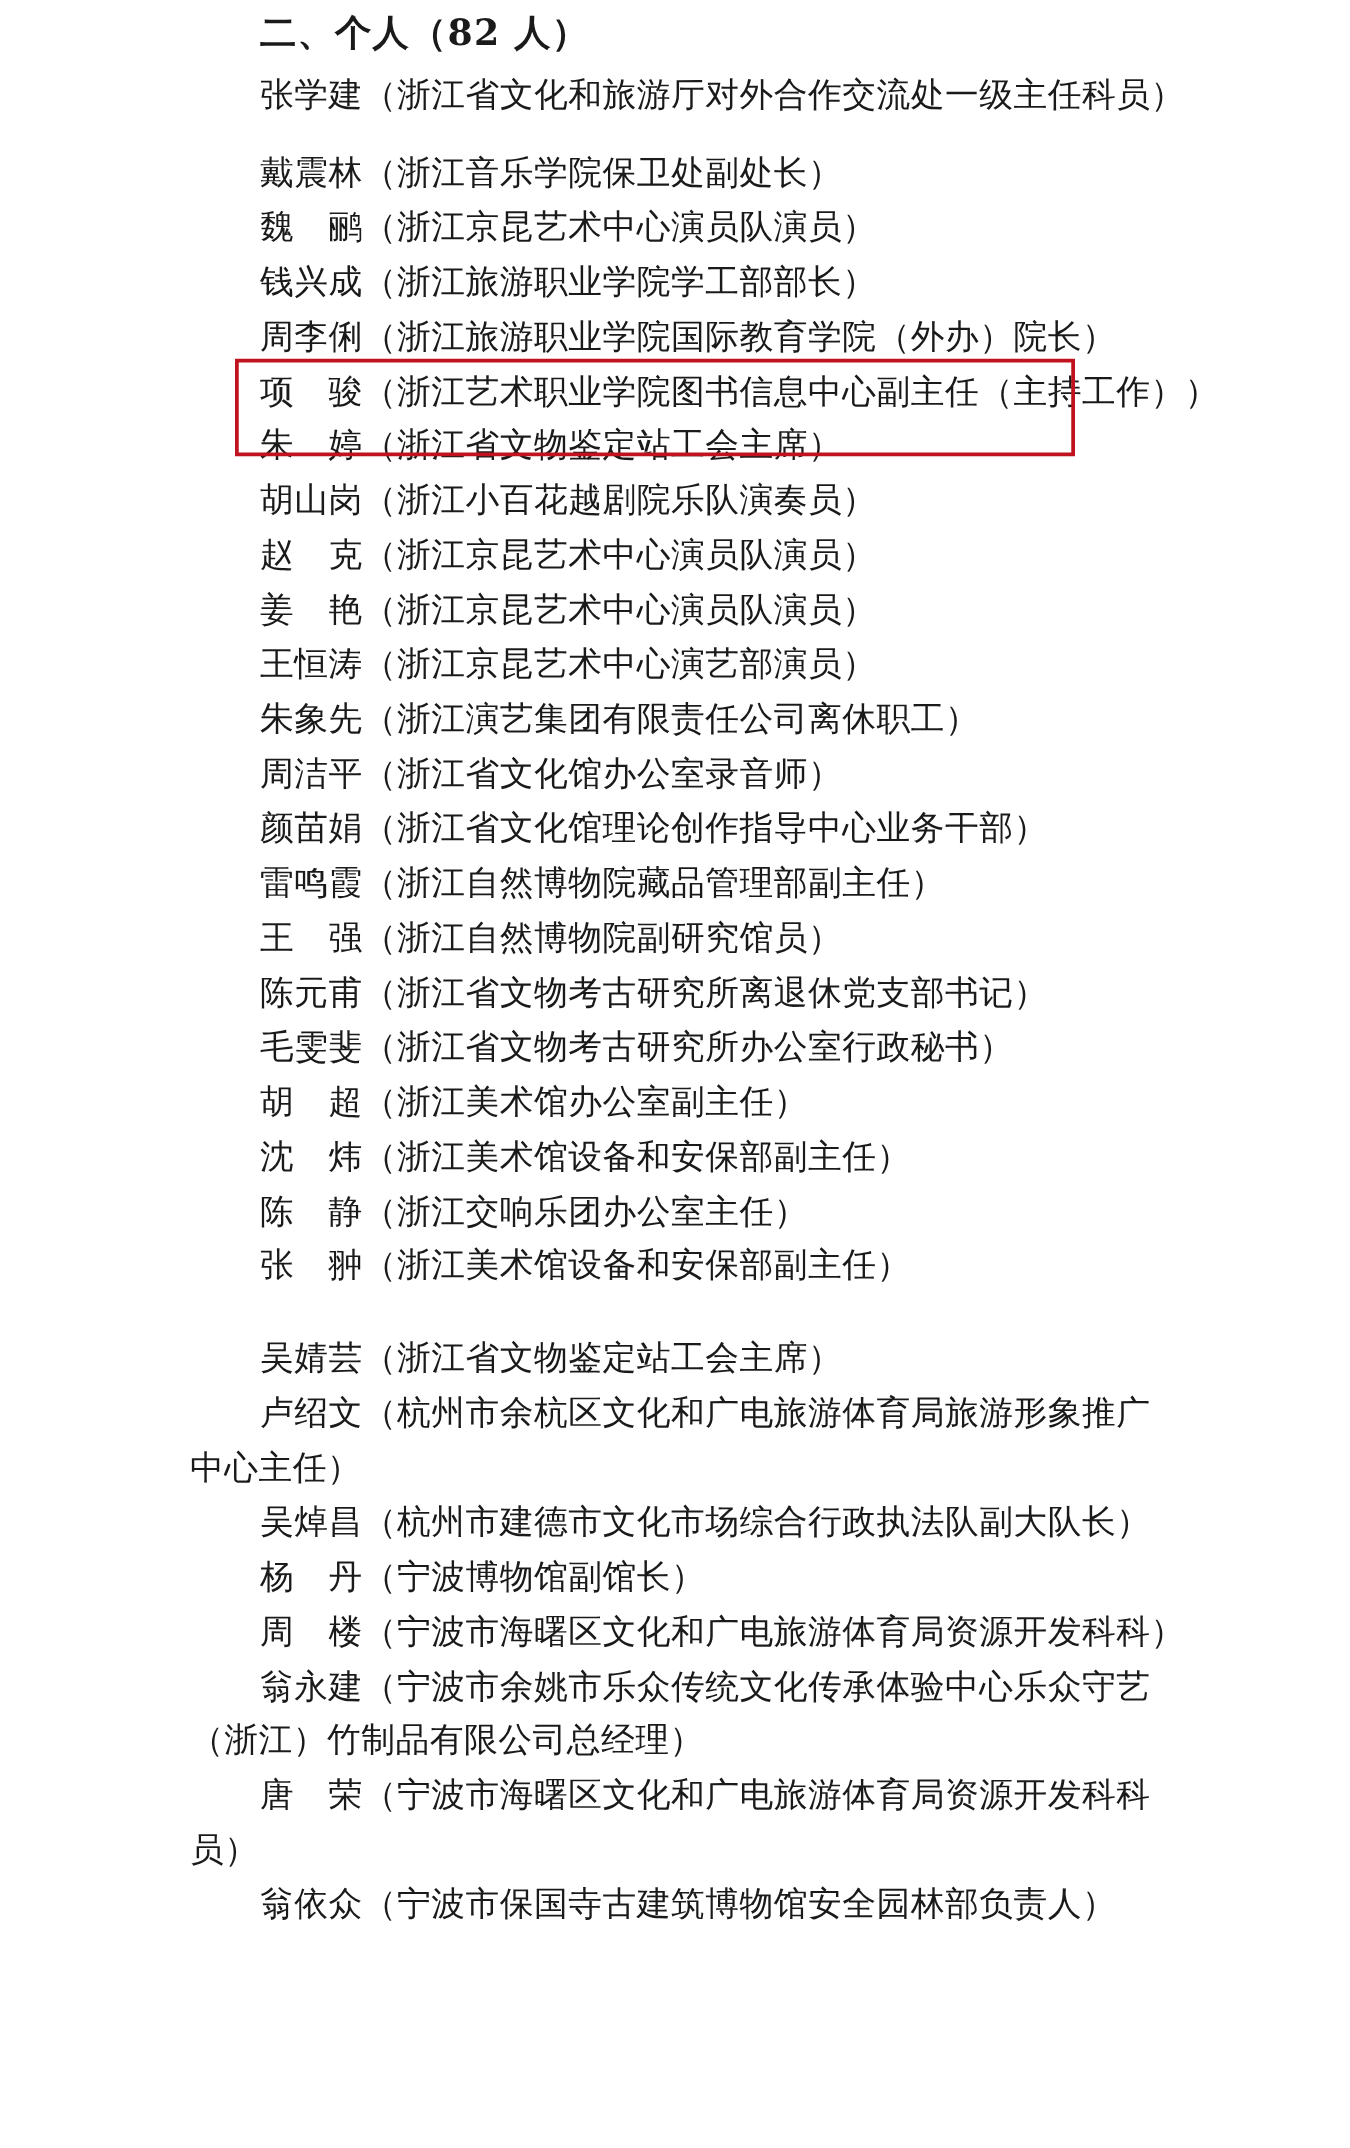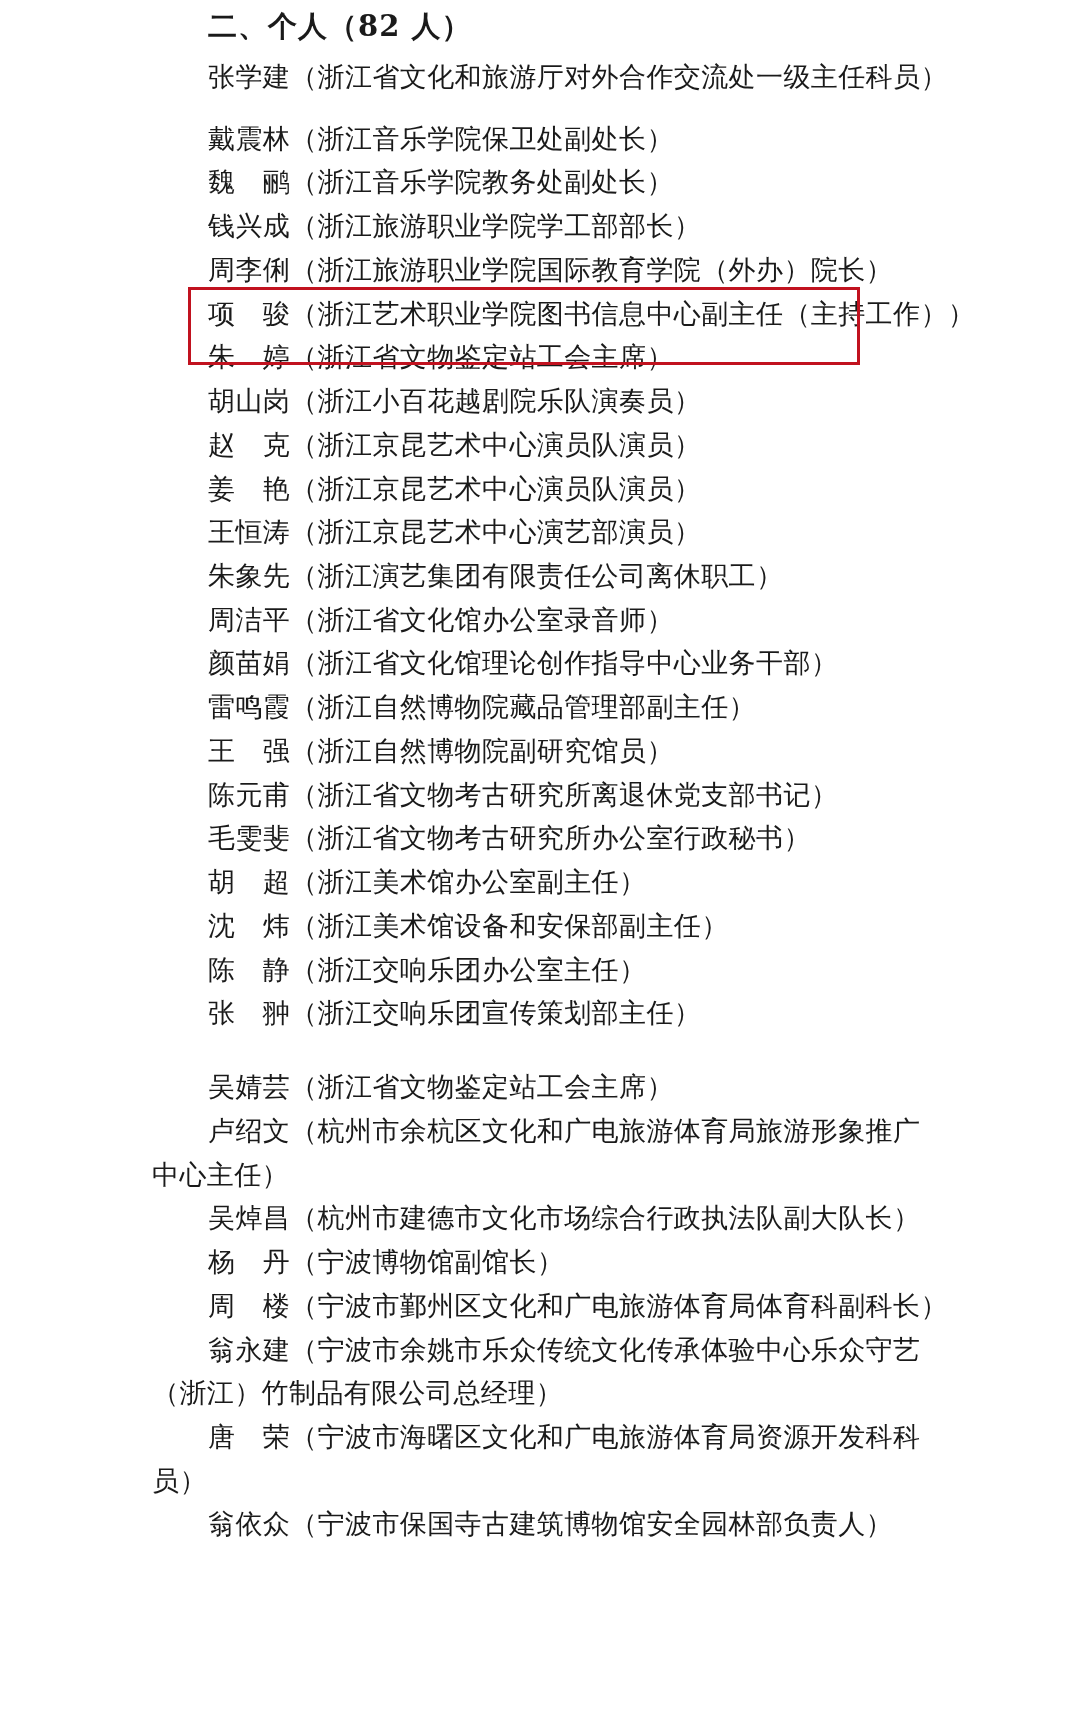--- a/index.html
+++ b/index.html
@@ -40,20 +40,21 @@
     line-height: 1.62;
     letter-spacing: 0.4px;
     padding-left: 208px;
     text-indent: 0;
     white-space: pre-wrap;
     word-break: break-all;
   }
   
   .entry.wrap {
     padding-left: 152px;
+    font-family: Liberation Serif, serif;
   }
   .gap-sm { height: 18px; }
   .gap-md { height: 30px; }
 
   .highlight-box {
     position: absolute;
     left: 188px;
     top: 287px;
     width: 672px;
     height: 78px;
@@ -68,49 +69,49 @@
 <div class="page">
   <div class="doc-body">
 
     <div class="section-title">二、个人（82 人）</div>
 
     <div class="entry">张学建（浙江省文化和旅游厅对外合作交流处一级主任科员）</div>
 
     <div class="gap-sm"></div>
 
     <div class="entry">戴震林（浙江音乐学院保卫处副处长）</div>
-    <div class="entry">魏　鹂（浙江音乐学院教务处副处长）</div>
+    <div class="entry">魏　鹂（浙江京昆艺术中心演员队演员）</div>
     <div class="entry">钱兴成（浙江旅游职业学院学工部部长）</div>
     <div class="entry">周李俐（浙江旅游职业学院国际教育学院（外办）院长）</div>
     <div class="entry">项　骏（浙江艺术职业学院图书信息中心副主任（主持工作））</div>
     <div class="entry">朱　婷（浙江省文物鉴定站工会主席）</div>
     <div class="entry">胡山岗（浙江小百花越剧院乐队演奏员）</div>
     <div class="entry">赵　克（浙江京昆艺术中心演员队演员）</div>
     <div class="entry">姜　艳（浙江京昆艺术中心演员队演员）</div>
     <div class="entry">王恒涛（浙江京昆艺术中心演艺部演员）</div>
     <div class="entry">朱象先（浙江演艺集团有限责任公司离休职工）</div>
     <div class="entry">周洁平（浙江省文化馆办公室录音师）</div>
     <div class="entry">颜苗娟（浙江省文化馆理论创作指导中心业务干部）</div>
     <div class="entry">雷鸣霞（浙江自然博物院藏品管理部副主任）</div>
     <div class="entry">王　强（浙江自然博物院副研究馆员）</div>
     <div class="entry">陈元甫（浙江省文物考古研究所离退休党支部书记）</div>
     <div class="entry">毛雯斐（浙江省文物考古研究所办公室行政秘书）</div>
     <div class="entry">胡　超（浙江美术馆办公室副主任）</div>
     <div class="entry">沈　炜（浙江美术馆设备和安保部副主任）</div>
     <div class="entry">陈　静（浙江交响乐团办公室主任）</div>
-    <div class="entry">张　翀（浙江交响乐团宣传策划部主任）</div>
+    <div class="entry">张　翀（浙江美术馆设备和安保部副主任）</div>
 
     <div class="gap-md"></div>
 
     <div class="entry">吴婧芸（浙江省文物鉴定站工会主席）</div>
     <div class="entry">卢绍文（杭州市余杭区文化和广电旅游体育局旅游形象推广</div>
     <div class="entry wrap">中心主任）</div>
     <div class="entry">吴焯昌（杭州市建德市文化市场综合行政执法队副大队长）</div>
     <div class="entry">杨　丹（宁波博物馆副馆长）</div>
-    <div class="entry">周　楼（宁波市鄞州区文化和广电旅游体育局体育科副科长）</div>
+    <div class="entry">周　楼（宁波市海曙区文化和广电旅游体育局资源开发科科）</div>
     <div class="entry">翁永建（宁波市余姚市乐众传统文化传承体验中心乐众守艺</div>
     <div class="entry wrap">（浙江）竹制品有限公司总经理）</div>
     <div class="entry">唐　荣（宁波市海曙区文化和广电旅游体育局资源开发科科</div>
     <div class="entry wrap">员）</div>
     <div class="entry">翁依众（宁波市保国寺古建筑博物馆安全园林部负责人）</div>
 
   </div>
 
   <div class="highlight-box" style="border-color: rgb(193, 18, 31);"></div>
 </div>

